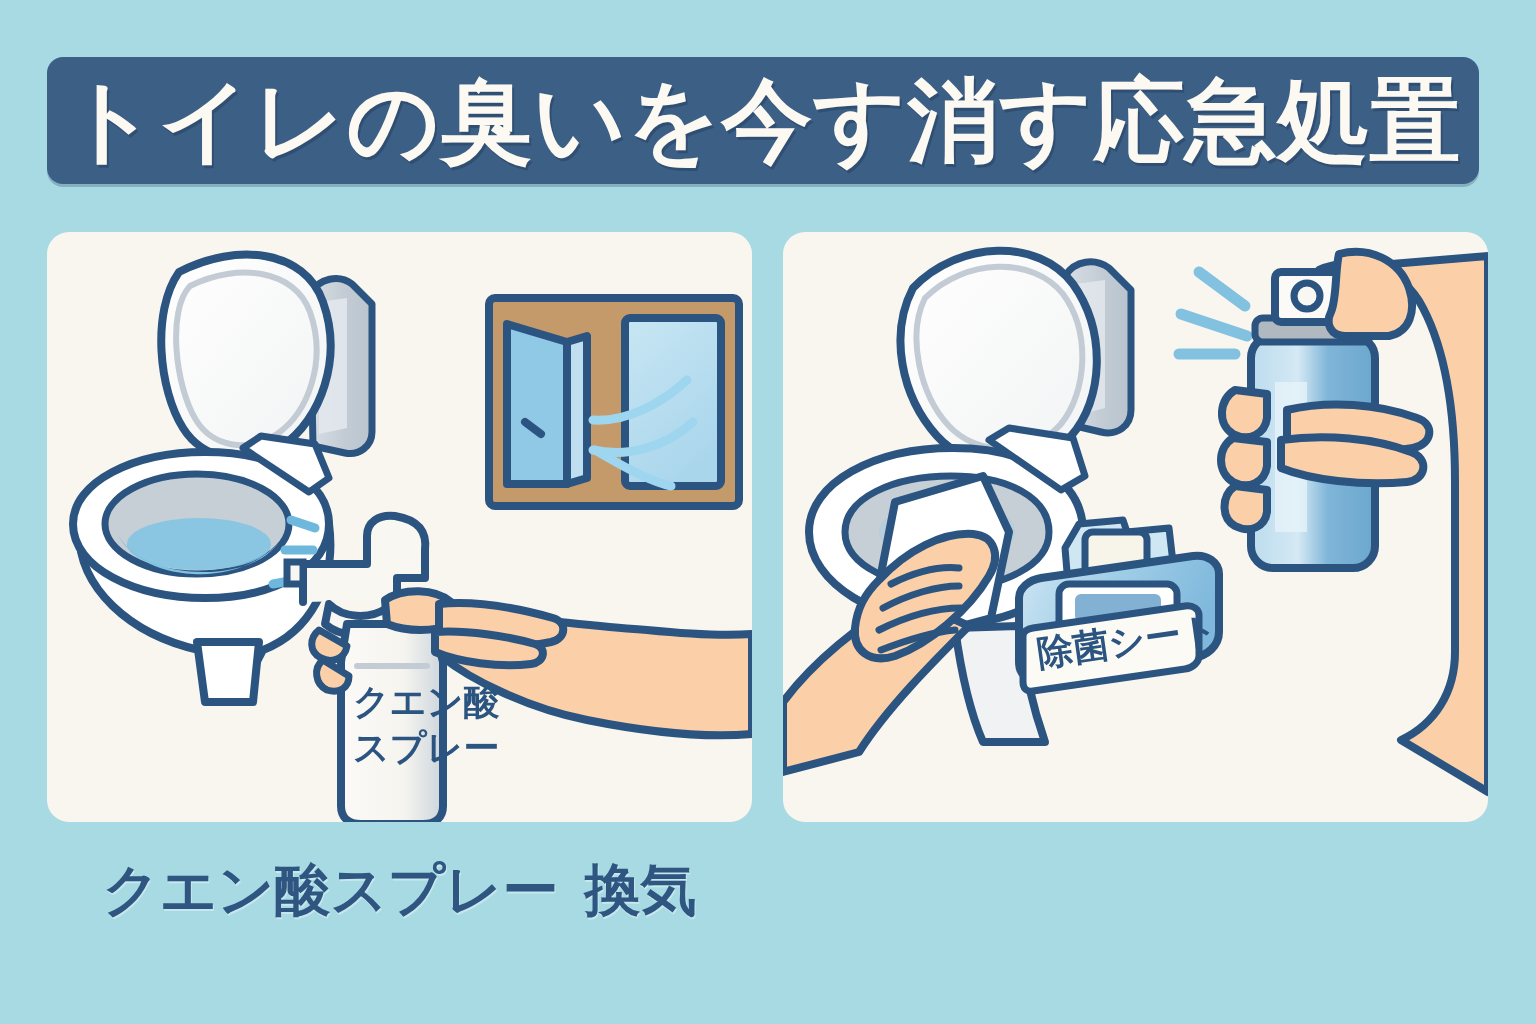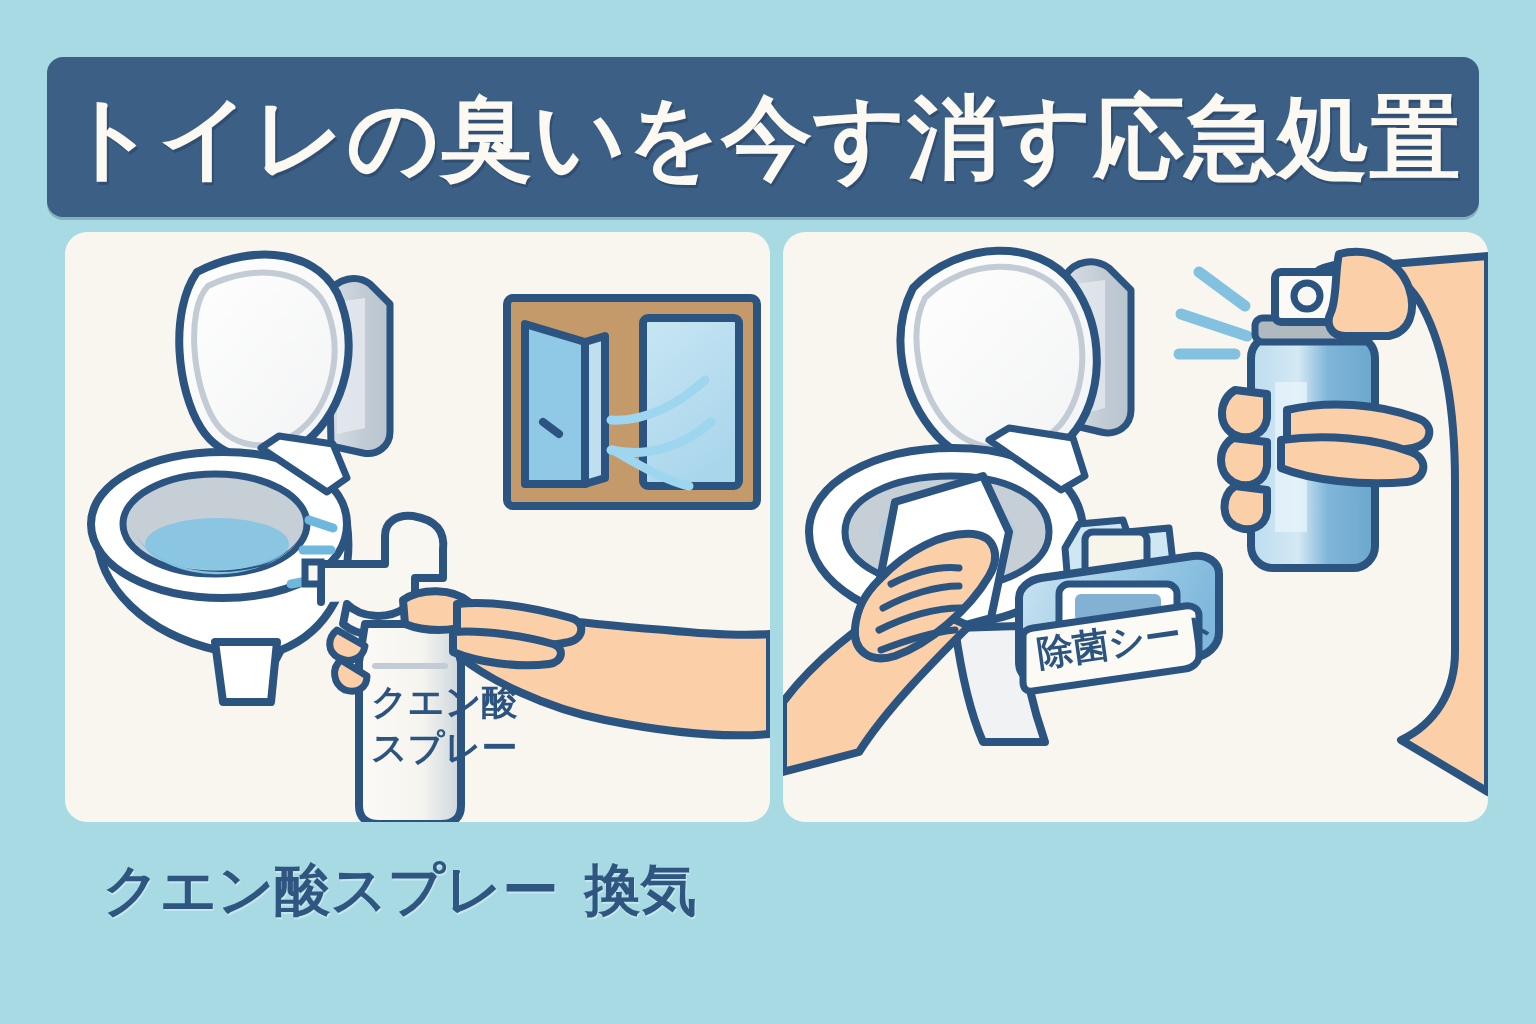--- a/index.html
+++ b/index.html
@@ -19,21 +19,21 @@
     height: 1024px;
     background: #a7dae3;
   }
 
   
   #title-banner {
     position: absolute;
     left: 47px;
     top: 57px;
     width: 1432px;
-    height: 160px;
+    height: 127px;
     background: #3c5f86;
     border-radius: 16px;
     box-shadow: 0 3px 0 rgba(30,55,85,0.25);
     display: flex;
     align-items: center;
     justify-content: center;
     overflow: hidden;
   }
   #title-text {
     color: #fbf9f2;
@@ -50,21 +50,21 @@
   
   .panel {
     position: absolute;
     top: 232px;
     width: 705px;
     height: 590px;
     background: #f8f6ef;
     border-radius: 22px;
     overflow: hidden;
   }
-  #panel-left  { left: 65px; }
+  #panel-left  { left: 47px; }
   #panel-right { left: 783px; }
 
   .panel svg { display: block; width: 100%; height: 100%; }
 
   
   .caption {
     position: absolute;
     top: 858px;
     width: 705px;
     text-align: center;

